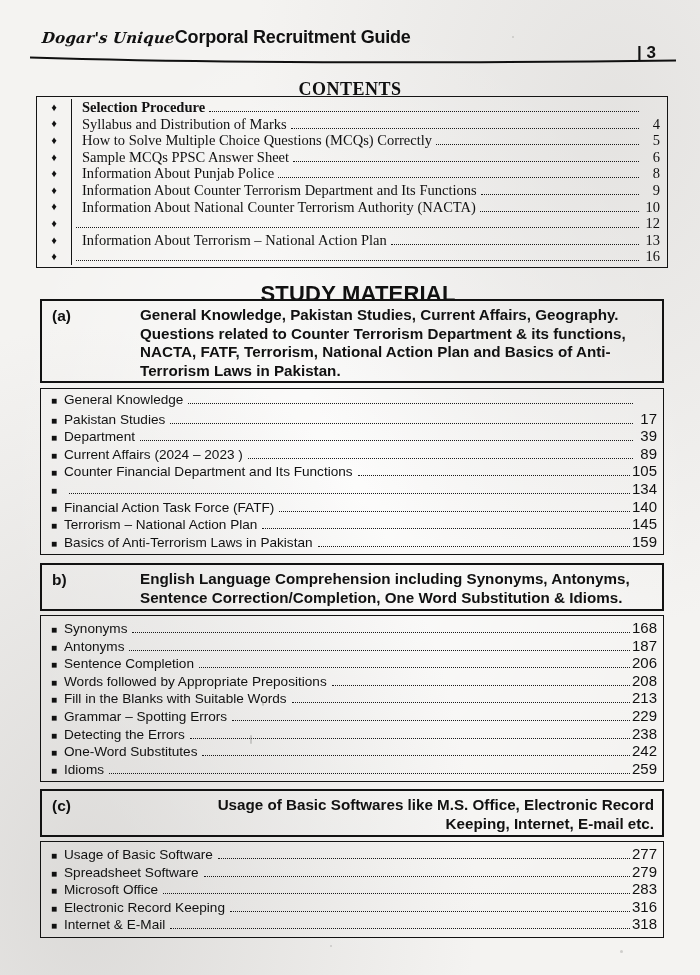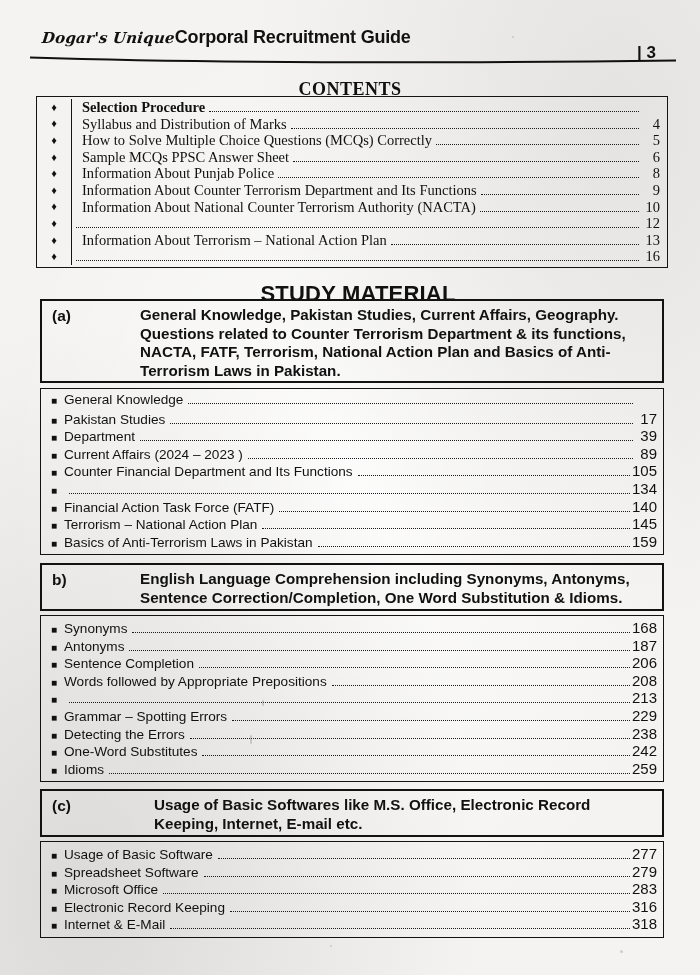--- a/index.html
+++ b/index.html
@@ -171,21 +171,21 @@
     font-size: 15.5px;
     padding-top: 1px;
   }
   .sec-title {
     font-family: "Liberation Sans", sans-serif;
     font-weight: bold;
     font-size: 15.2px;
     line-height: 1.22;
     margin-left: 48px;
   }
-  .sec-title.indent-c { text-indent: 0; }
+  .sec-title.indent-c { text-indent: 0; text-align: right; }
 
   .sec-list-box {
     position: absolute;
     border: 1.9px solid #121212;
     box-sizing: border-box;
     padding: 3px 0 3px 0;
   }
   .item-row {
     display: flex;
     align-items: baseline;
@@ -404,20 +404,21 @@
         <div class="item-page">206</div>
       </div>
       <div class="item-row">
         <div class="item-bullet">■</div>
         <div class="item-text">Words followed by Appropriate Prepositions</div>
         <div class="item-leader"></div>
         <div class="item-page">208</div>
       </div>
       <div class="item-row">
         <div class="item-bullet">■</div>
+        <div class="item-text">Fill in the Blanks with Suitable Words</div>
         <div class="item-leader"></div>
         <div class="item-page">213</div>
       </div>
       <div class="item-row">
         <div class="item-bullet">■</div>
         <div class="item-text">Grammar – Spotting Errors</div>
         <div class="item-leader"></div>
         <div class="item-page">229</div>
       </div>
       <div class="item-row">

